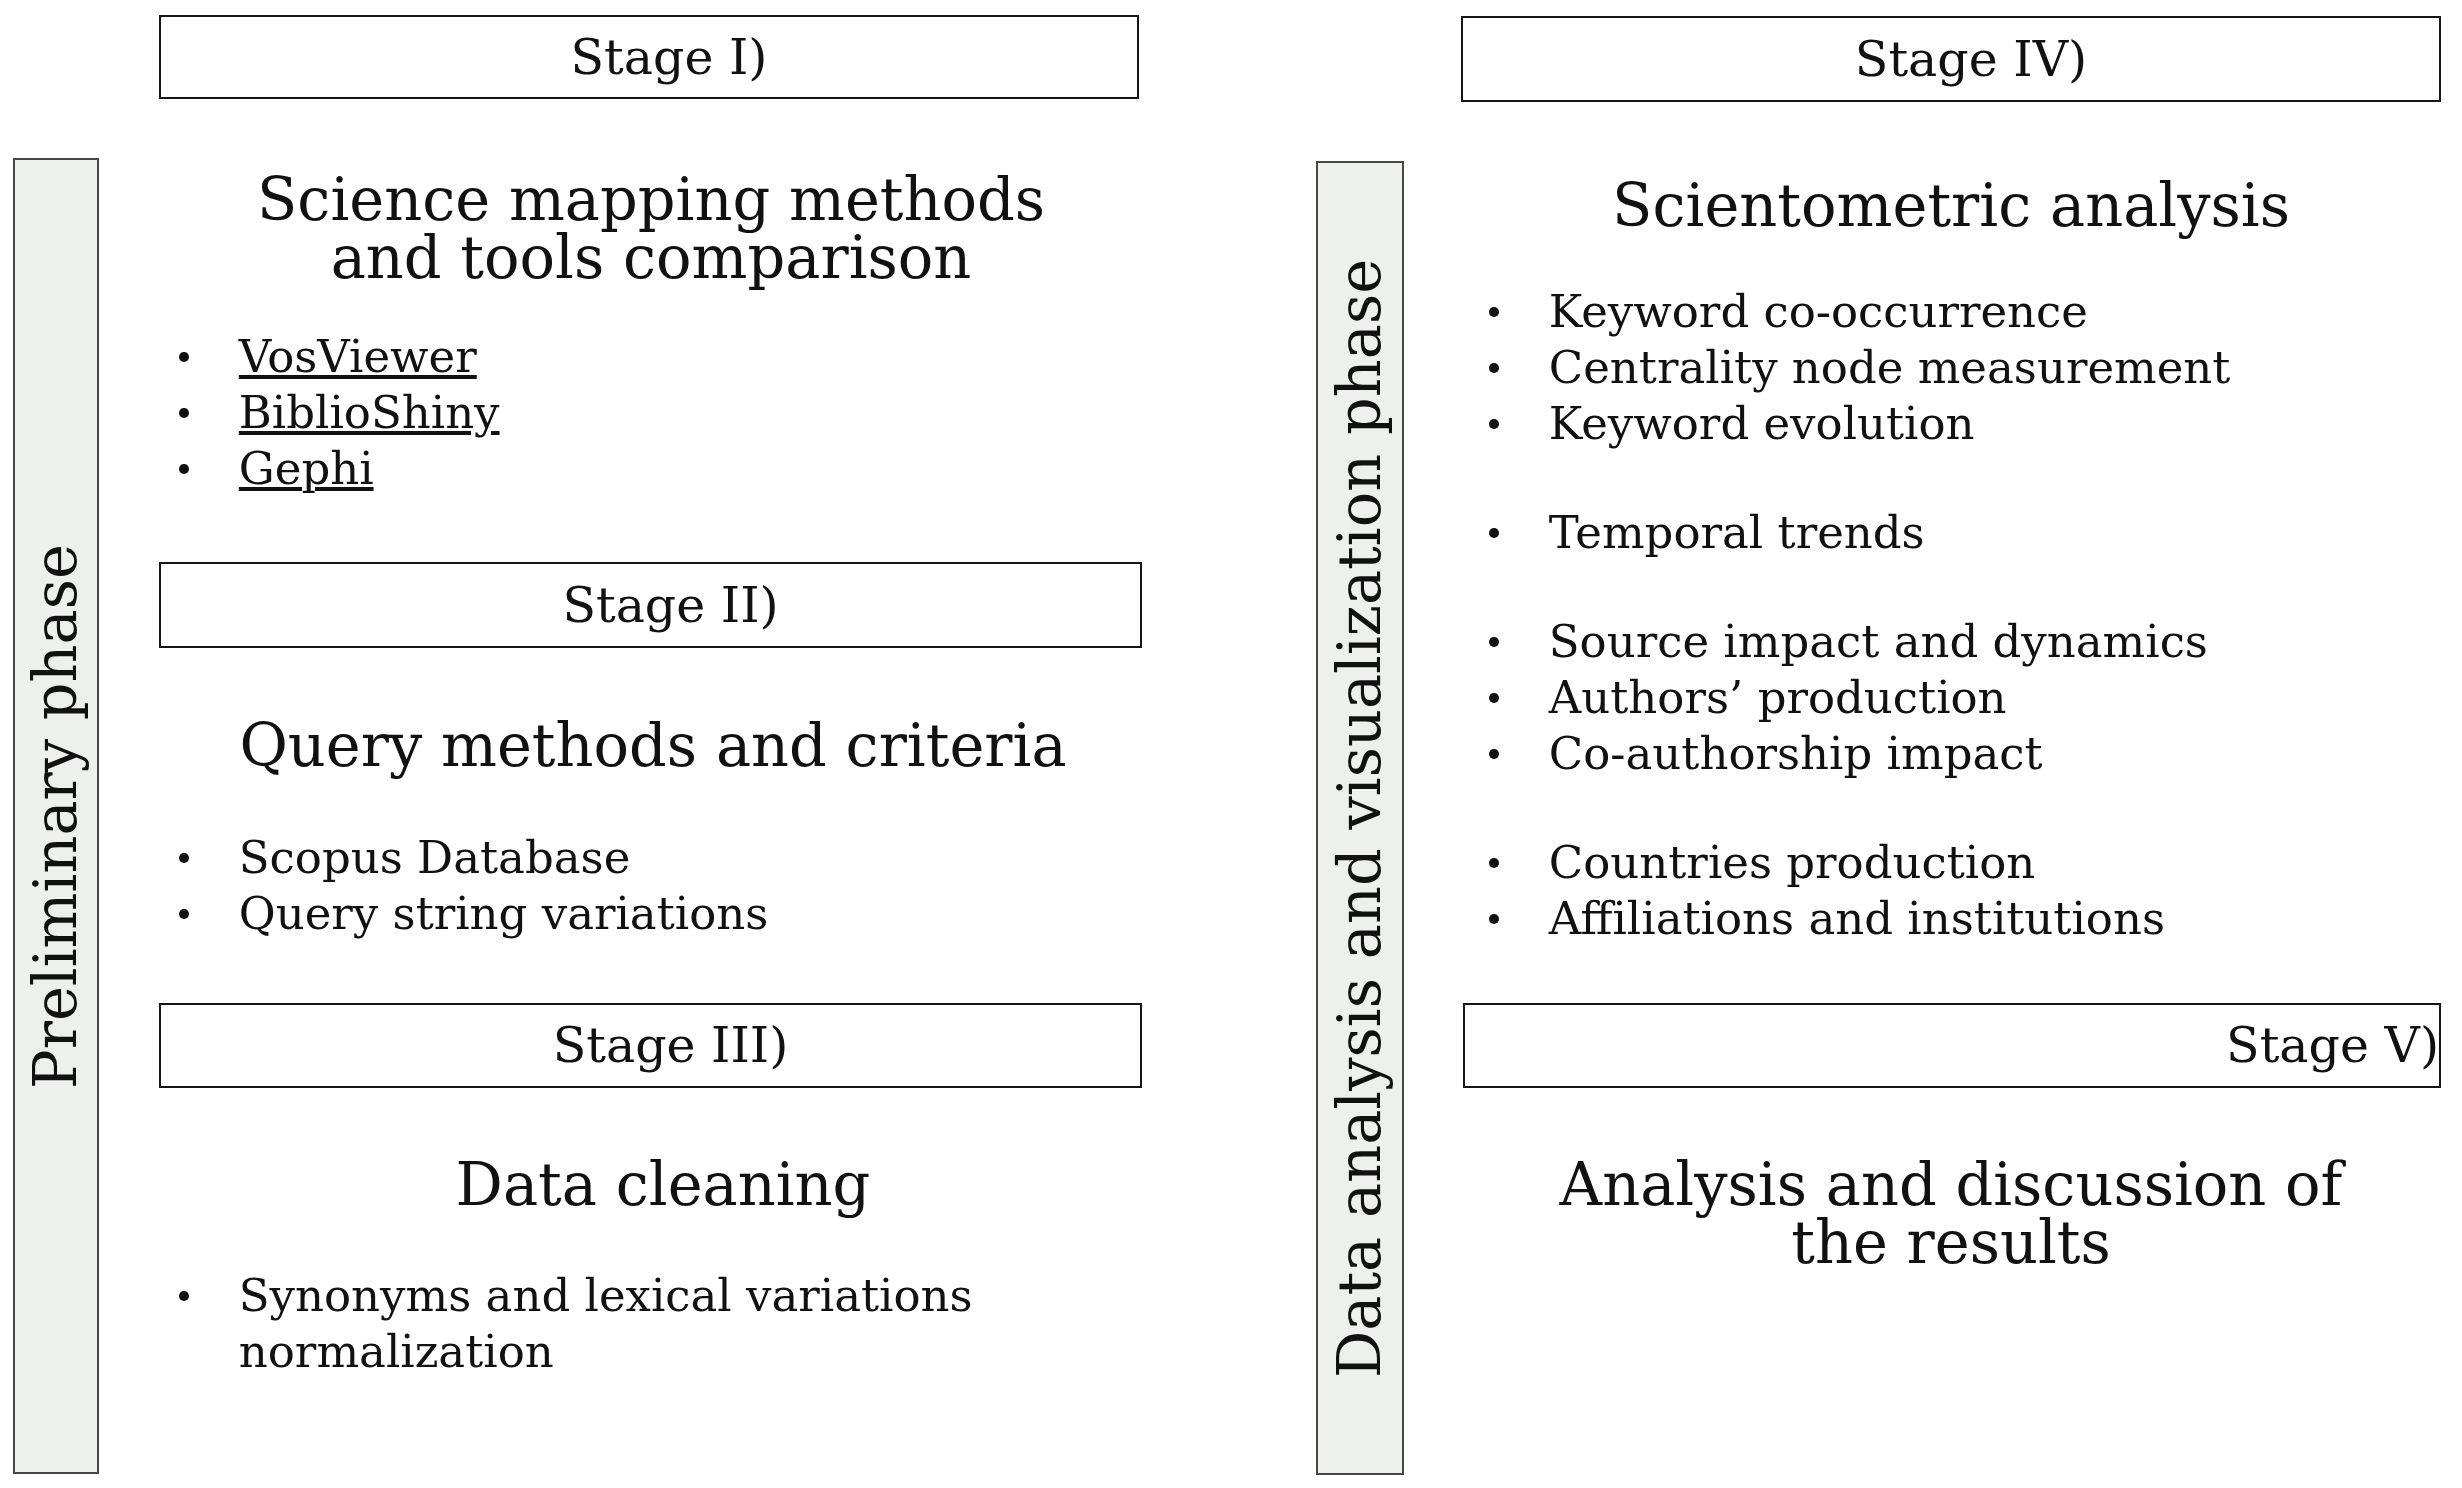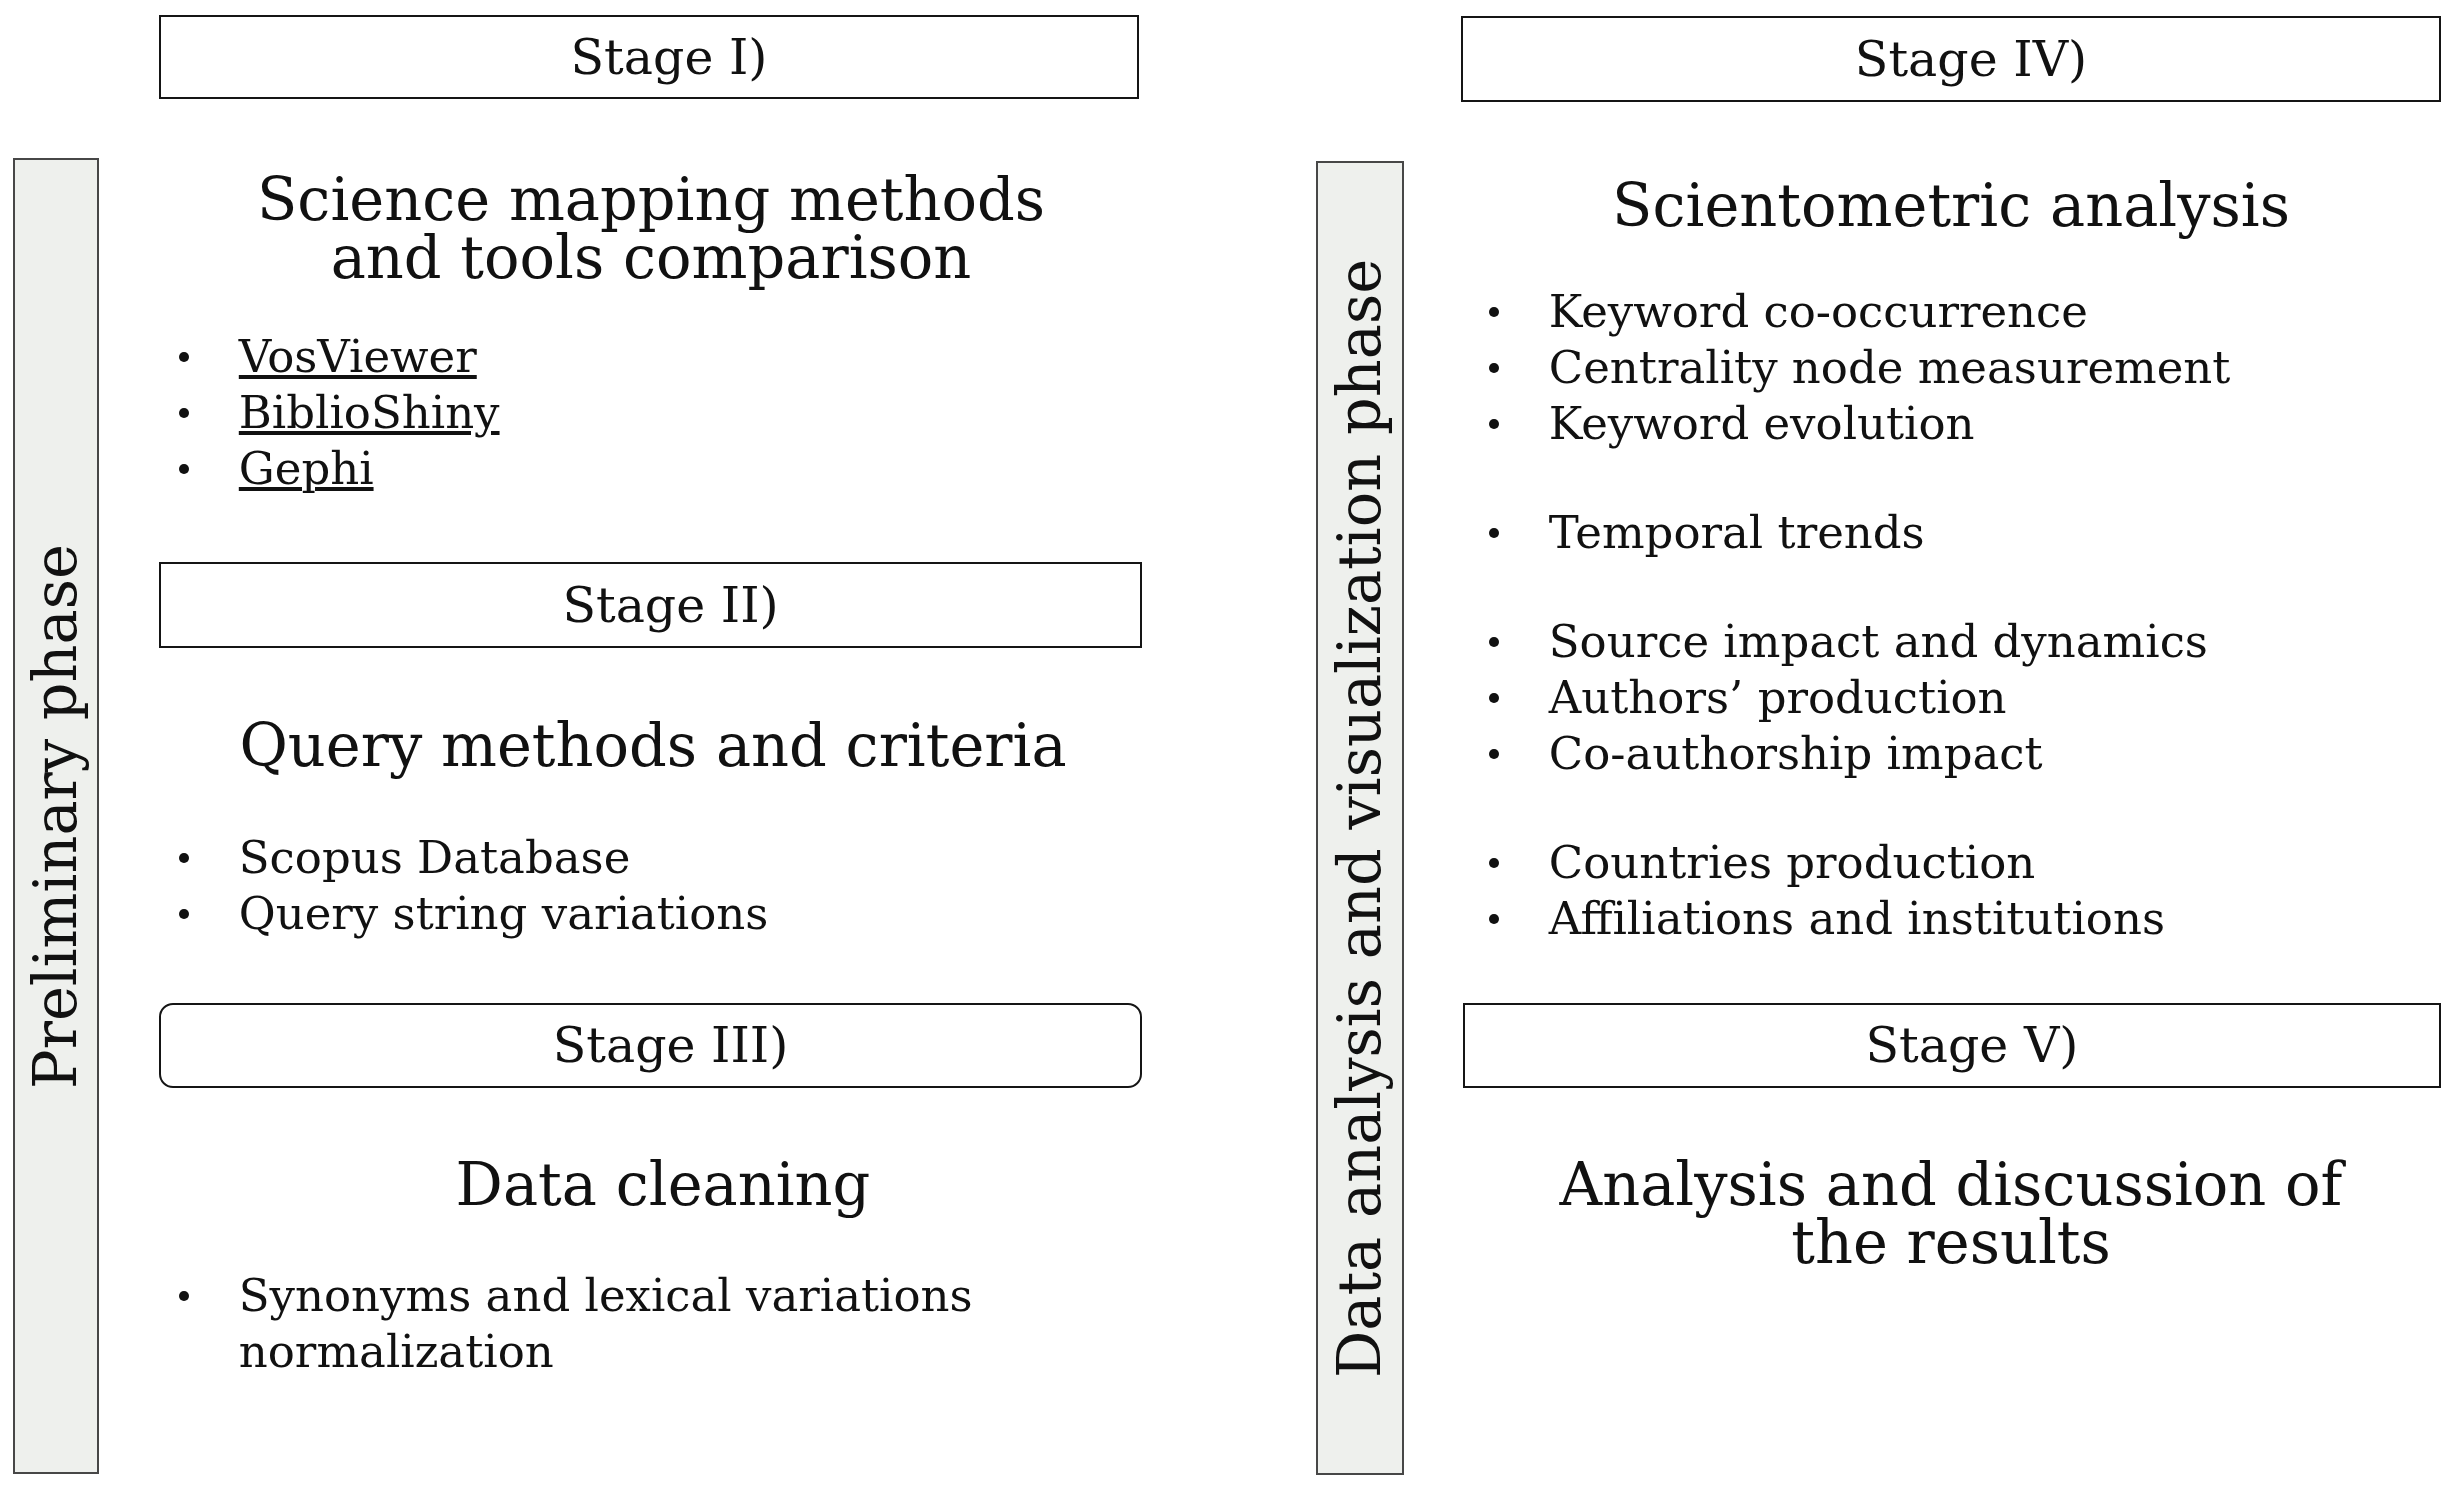--- a/index.html
+++ b/index.html
@@ -44,23 +44,23 @@
     border: 2.1px solid #151515;
     box-sizing: border-box;
     display: flex;
     align-items: center;
     justify-content: center;
     font-size: 49px;
     padding-left: 40px;
   }
   .stage-1 { left: 159px;  top: 15.4px;   width: 980px; height: 84px; }
   .stage-2 { left: 159px;  top: 562px;  width: 983px; height: 86px; }
-  .stage-3 { left: 159px;  top: 1003px; width: 983px; height: 85px; border-radius: 14px; }
+  .stage-3 { left: 159px;  top: 1003px; width: 983px; height: 85px; }
   .stage-4 { left: 1461px; top: 16px;   width: 980px; height: 86px; }
-  .stage-5 { left: 1463px; top: 1003px; width: 978px; height: 85px; }
+  .stage-5 { left: 1463px; top: 1003px; width: 978px; height: 85px; justify-content: flex-end; }
 
   
   .sec-heading {
     position: absolute;
     font-size: 59px;
     line-height: 58px;
     text-align: center;
   }
   .heading-1 { left: 230px;  top: 171px;  width: 842px; }
   .heading-2 { left: 232px;  top: 717px; width: 842px; }

